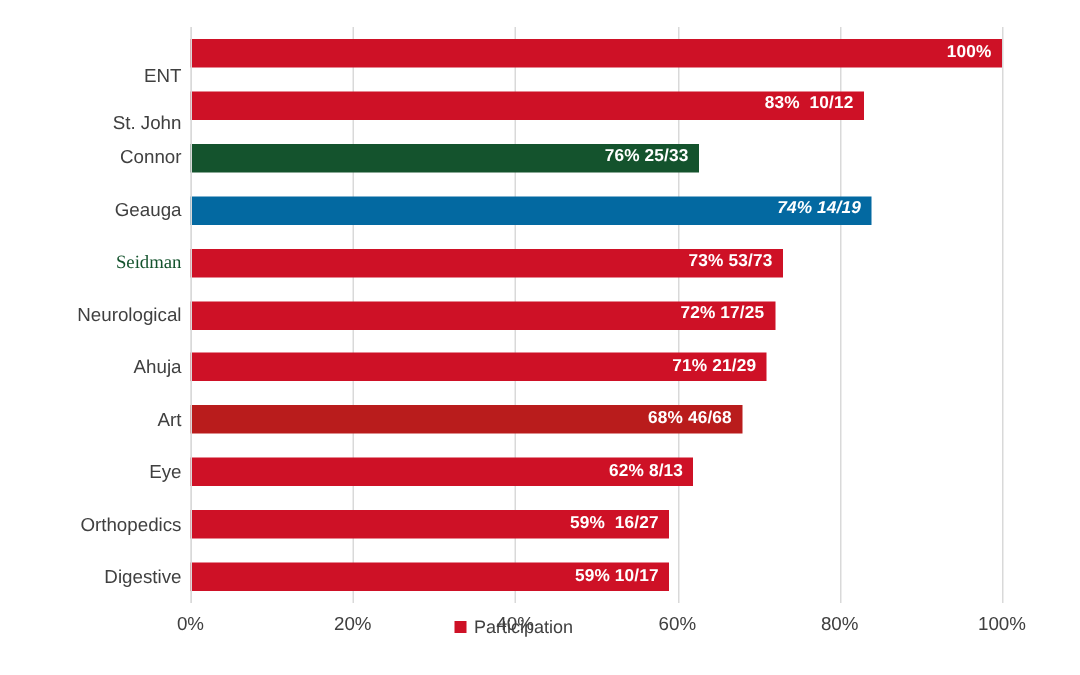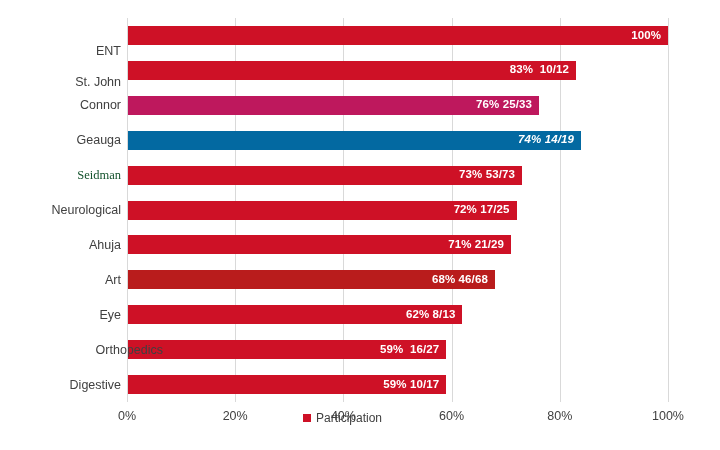--- a/index.html
+++ b/index.html
@@ -159,21 +159,21 @@
         <div class="bar" title="ENT 100%" style="width: 541px; background: rgb(206, 17, 38);">
           <span class="bar-label" style="color: rgb(255, 255, 255);">100%</span>
         </div>
       </div>
       <div class="row" style="top: 34.9091px;">
         <div class="bar" title="St. John 83%  10/12" style="width: 449.03px; background: rgb(206, 17, 38);">
           <span class="bar-label" style="color: rgb(255, 255, 255);">83%  10/12</span>
         </div>
       </div>
       <div class="row" style="top: 69.8182px;">
-        <div class="bar" title="Connor 76% 25/33" style="width: 412px; background: #be185d;">
+        <div class="bar" title="Connor 76% 25/33" style="width: 339px; background: #14532d;">
           <span class="bar-label" style="color: rgb(255, 255, 255);">76% 25/33</span>
         </div>
       </div>
       <div class="row" style="top: 104.727px;">
         <div class="bar" title="Geauga 74% 14/19" style="width: 454px; background: #0369a1; font-style: italic;">
           <span class="bar-label" style="color: rgb(255, 255, 255);">74% 14/19</span>
         </div>
       </div>
       <div class="row" style="top: 139.636px;">
         <div class="bar" title="Seidman 73% 53/73" style="width: 394.93px; background: rgb(206, 17, 38);">
@@ -233,21 +233,21 @@
       </div>
       <div class="cat-row" style="top: 209.455px;">
         <div class="cat-label" style="color: rgb(64, 64, 64);">Ahuja</div>
       </div>
       <div class="cat-row" style="top: 244.364px;">
         <div class="cat-label" style="color: rgb(64, 64, 64);">Art</div>
       </div>
       <div class="cat-row" style="top: 279.273px;">
         <div class="cat-label" style="color: rgb(64, 64, 64);">Eye</div>
       </div>
-      <div class="cat-row" style="top: 314.182px; margin-left: 42px;">
+      <div class="cat-row" style="top: 314.182px;">
         <div class="cat-label" style="color: rgb(64, 64, 64);">Orthopedics</div>
       </div>
       <div class="cat-row" style="top: 349.091px;">
         <div class="cat-label" style="color: rgb(64, 64, 64);">Digestive</div>
       </div>
     </div>
 
   <div id="axis-line"></div>
 
   <div id="x-axis">

